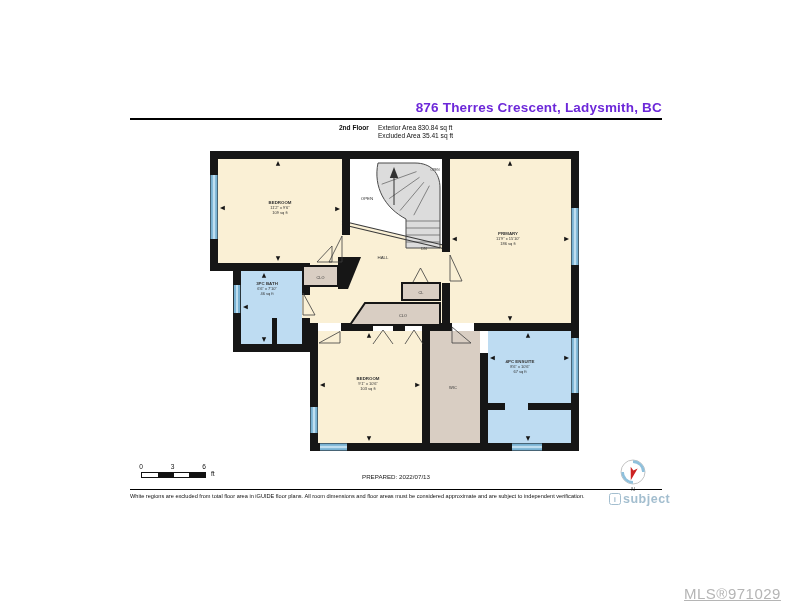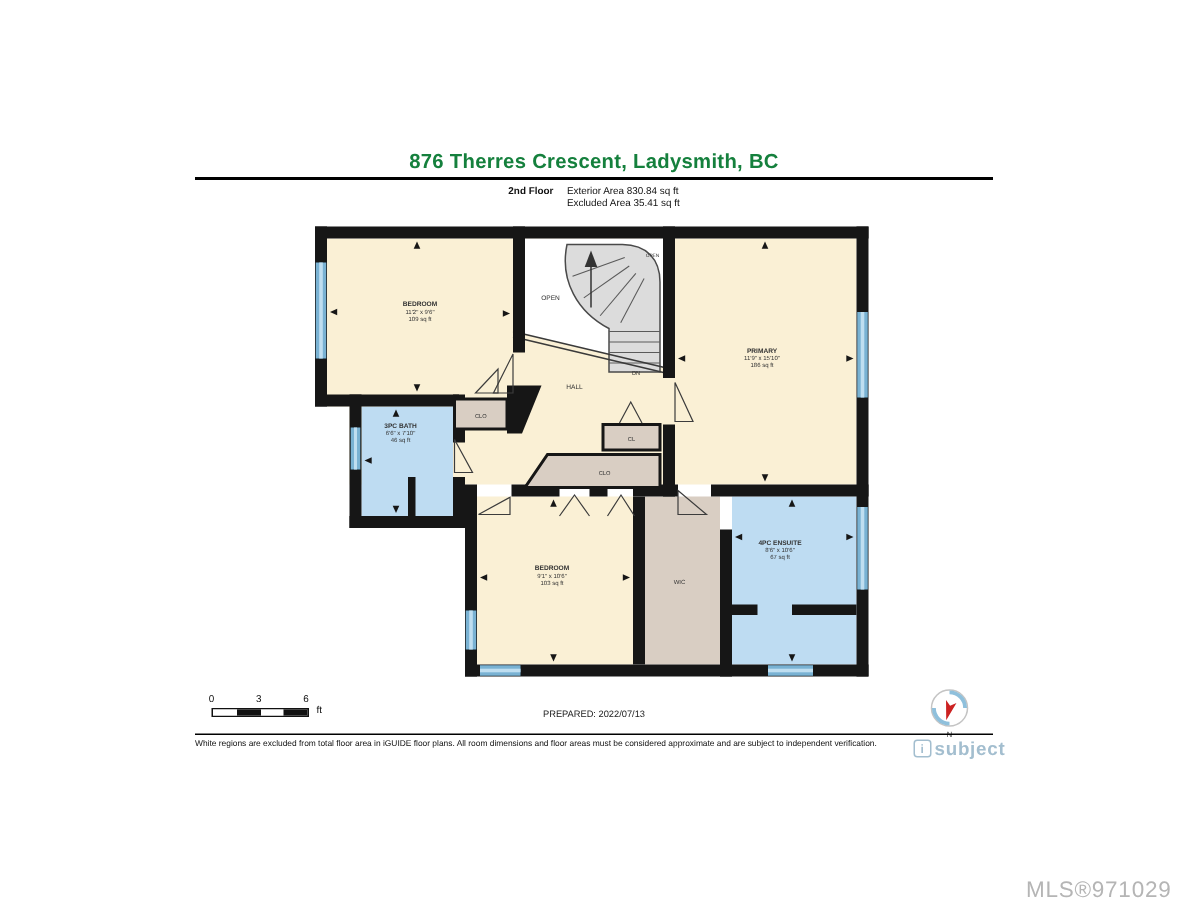--- a/index.html
+++ b/index.html
@@ -1,22 +1,22 @@
 <!DOCTYPE html>
 <html><head>
 <meta charset="utf-8">
 <style>
   html,body{margin:0;padding:0;background:#e9e9e9;}
   .page{
     position:relative;width:792px;height:612px;background:#ffffff;overflow:hidden;
     font-family:"Liberation Sans", sans-serif;color:#111;margin:0 auto;
   }
   .title{
-    position:absolute;left:130px;top:100px;width:532px;text-align:center;
-    font-size:13.5px;font-weight:bold;letter-spacing:.2px;color:#15803d;
+    position:absolute;left:130px;top:100px;width:532px;text-align:right;
+    font-size:13.5px;font-weight:bold;letter-spacing:.2px;color:#6d28d9;
   }
   .title-rule{position:absolute;left:130px;top:118px;width:532px;height:2px;background:#000;}
   .floor-info{
     position:absolute;left:130px;top:124px;width:532px;display:flex;
     justify-content:center;gap:9px;font-size:6.6px;line-height:8px;
   }
   .floor-info .flabel{font-weight:bold;}
   .floor-info .areas div{white-space:nowrap;}
   .plan{position:absolute;left:200px;top:145px;}
   
@@ -30,21 +30,21 @@
   .footer-rule{position:absolute;left:130px;top:489px;width:532px;height:1.4px;background:#000;}
   .disclaimer{position:absolute;left:130px;top:493px;font-size:5.6px;color:#111;white-space:nowrap;}
   .brand{
     position:absolute;left:609px;top:492px;display:flex;align-items:center;gap:2px;
     color:#a3becf;font-size:12.5px;font-weight:bold;letter-spacing:.5px;
   }
   .brand .sq{
     width:10px;height:10px;border:1.6px solid #a3becf;border-radius:2.5px;
     display:flex;align-items:center;justify-content:center;font-size:8px;font-weight:bold;
   }
-  .mls{position:absolute;left:684px;top:585px;font-size:15px;color:#b5b5b5;letter-spacing:.5px;}
+  .mls{position:absolute;left:684px;top:585px;font-size:15px;color:#b5b5b5;letter-spacing:.5px;text-decoration:underline;}
   svg text{fill:#333;}
 </style>
 </head>
 <body>
 
 <div class="page">
 
   <div class="title">876 Therres Crescent, Ladysmith, BC</div>
   <div class="title-rule"></div>
 

